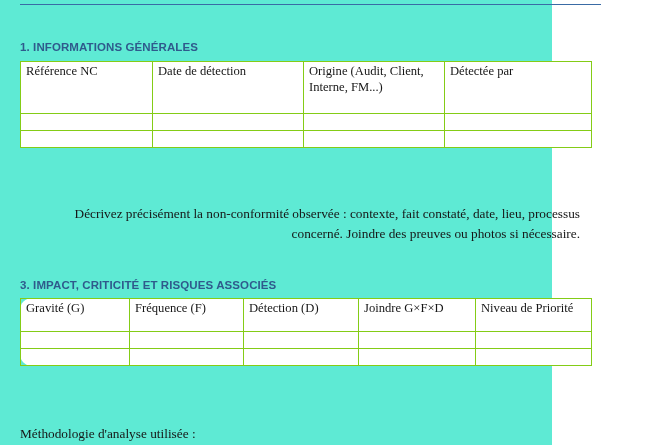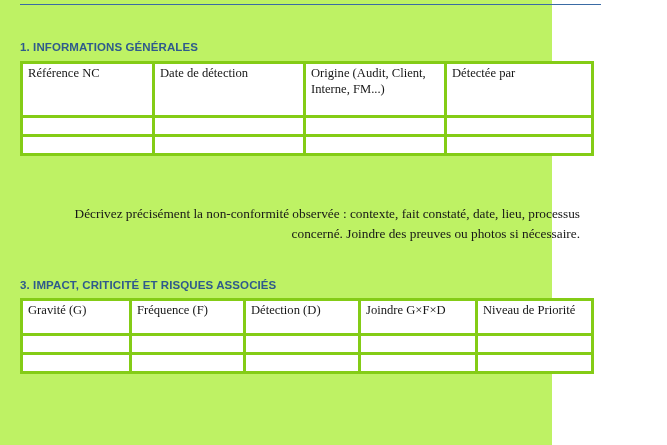--- a/index.html
+++ b/index.html
@@ -11,21 +11,21 @@
     width: 667px;
     height: 445px;
     overflow: hidden;
     font-family: "Liberation Serif", serif;
     color: #1a1a1a;
   }
   .page {
     position: relative;
     width: 552px;
     height: 445px;
-    background: #bef264;
+    background: #5eead4;
   }
 
   
   .top-rule {
     position: absolute;
     left: 20px;
     top: 4px;
     width: 581px;
     height: 0;
     border-top: 1.6px solid #3A6BA5;
@@ -71,40 +71,40 @@
     position: absolute;
     left: 20px;
     border-collapse: collapse;
     table-layout: fixed;
     font-family: "Liberation Serif", serif;
     font-size: 12.6px;
     color: #161616;
     background: #ffffff;
   }
   table.doc-table td {
-    border: 3px solid #84cc16;
+    border: 1px solid #84cc16;
     vertical-align: top;
     padding: 2px 4px 2px 5px;
     line-height: 15.5px;
     overflow: hidden;
   }
   table.doc-table tr.header-row td {
     height: 47px;
   }
   table.doc-table tr.blank-row td {
     height: 12px;
   }
 
   #table-general { top: 61px; width: 571px; }
   #table-general col.c1 { width: 132px; }
   #table-general col.c2 { width: 151px; }
   #table-general col.c3 { width: 141px; }
   #table-general col.c4 { width: 147px; }
 
-  #table-impact { top: 298px; width: 571px; }
+  #table-impact { top: 298px; width: 571px; border-radius: 12px; }
   #table-impact tr.header-row td { height: 28px; }
   #table-impact col.c1 { width: 109px; }
   #table-impact col.c2 { width: 114px; }
   #table-impact col.c3 { width: 115px; }
   #table-impact col.c4 { width: 117px; }
   #table-impact col.c5 { width: 116px; }
 </style>
 </head>
 <body>
 
@@ -175,14 +175,15 @@
         <td></td>
         <td></td>
         <td></td>
         <td></td>
         <td></td>
       </tr>
     </tbody>
   </table>
 
 
+  <div class="body-text" id="para-4">Méthodologie d'analyse utilisée :</div>
 
 </div>
 
 </body></html>

